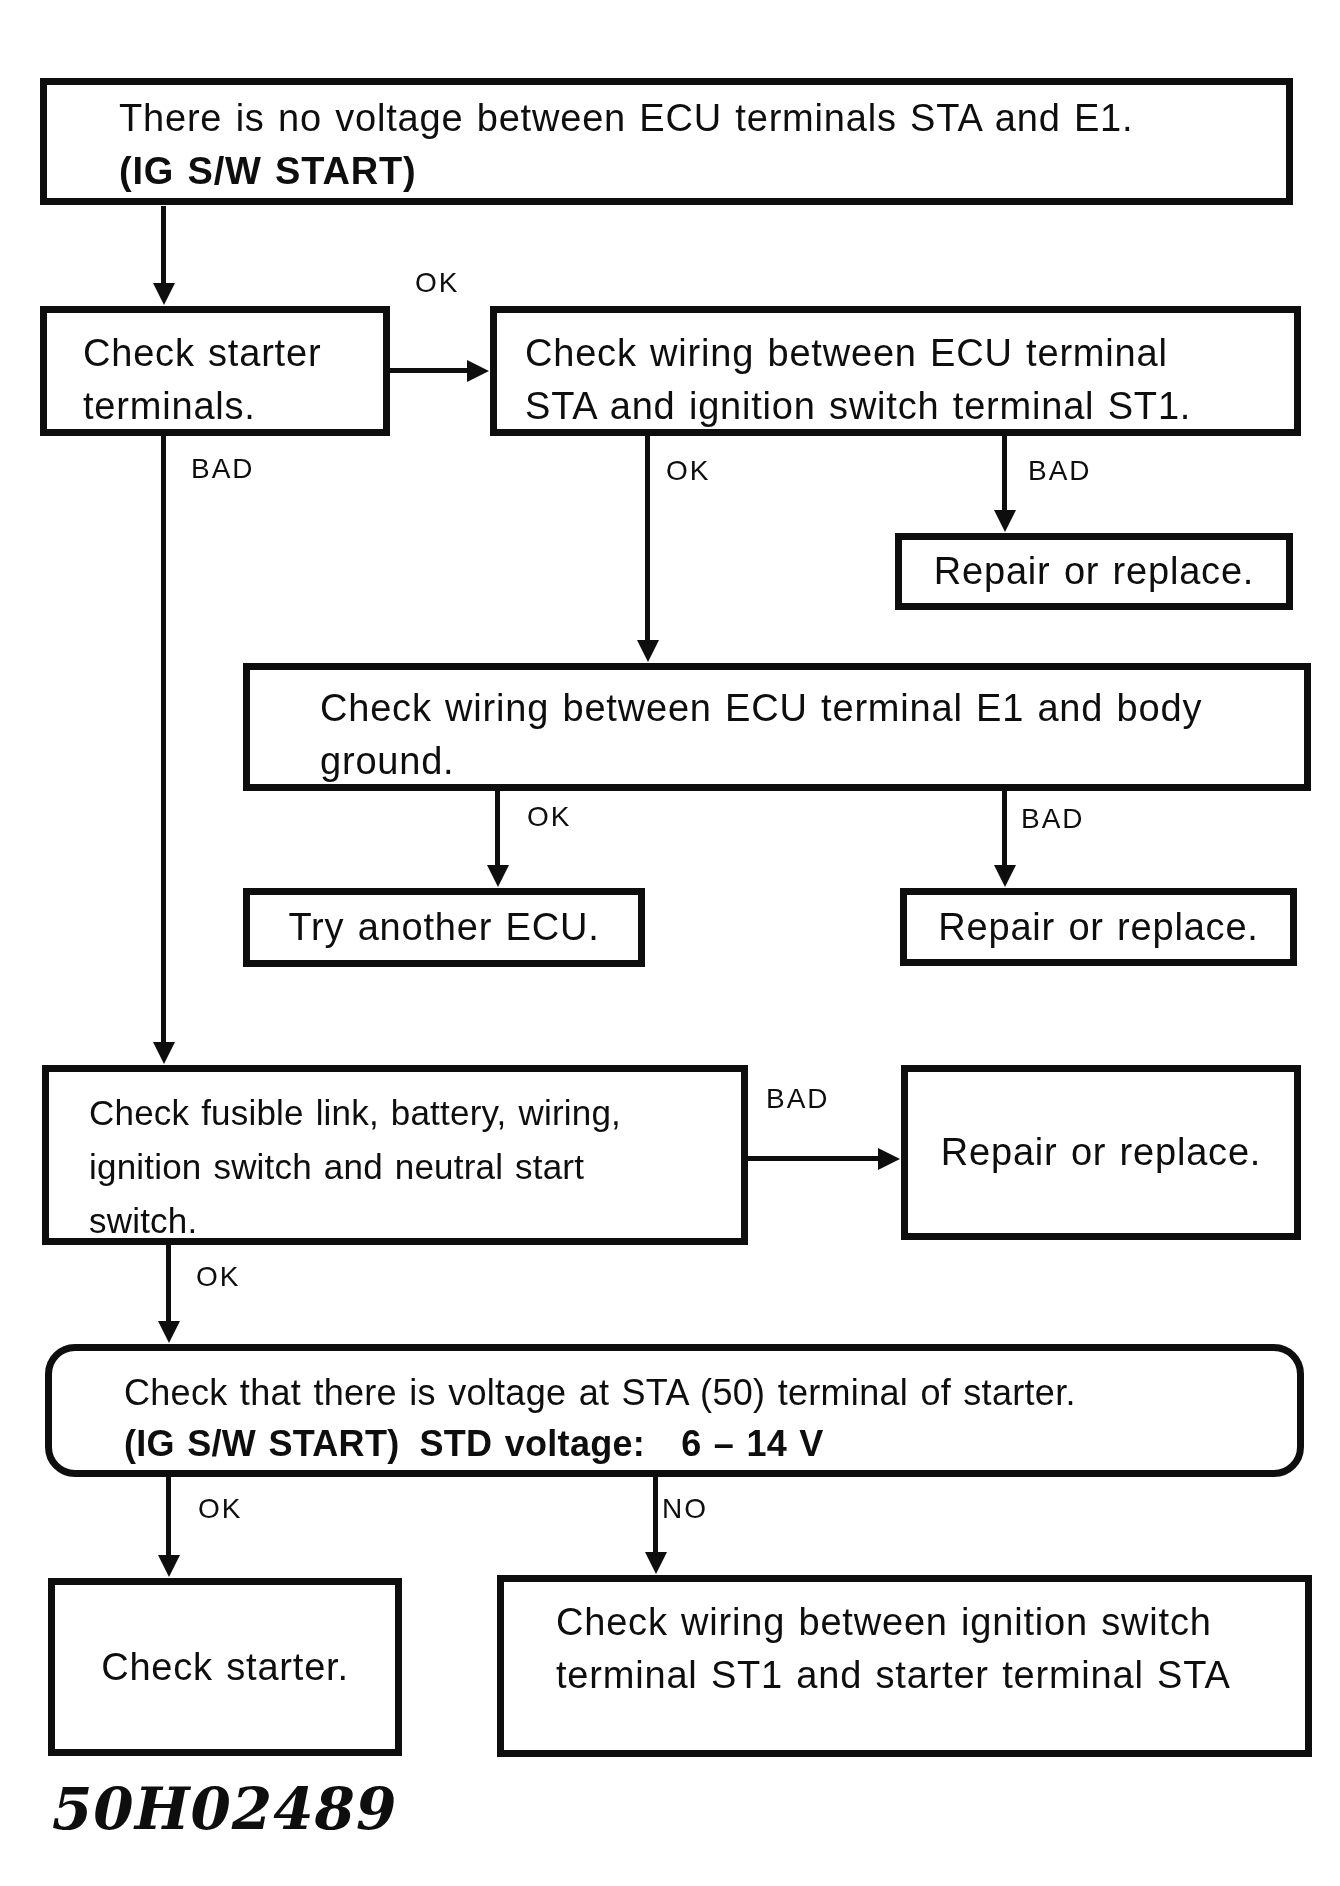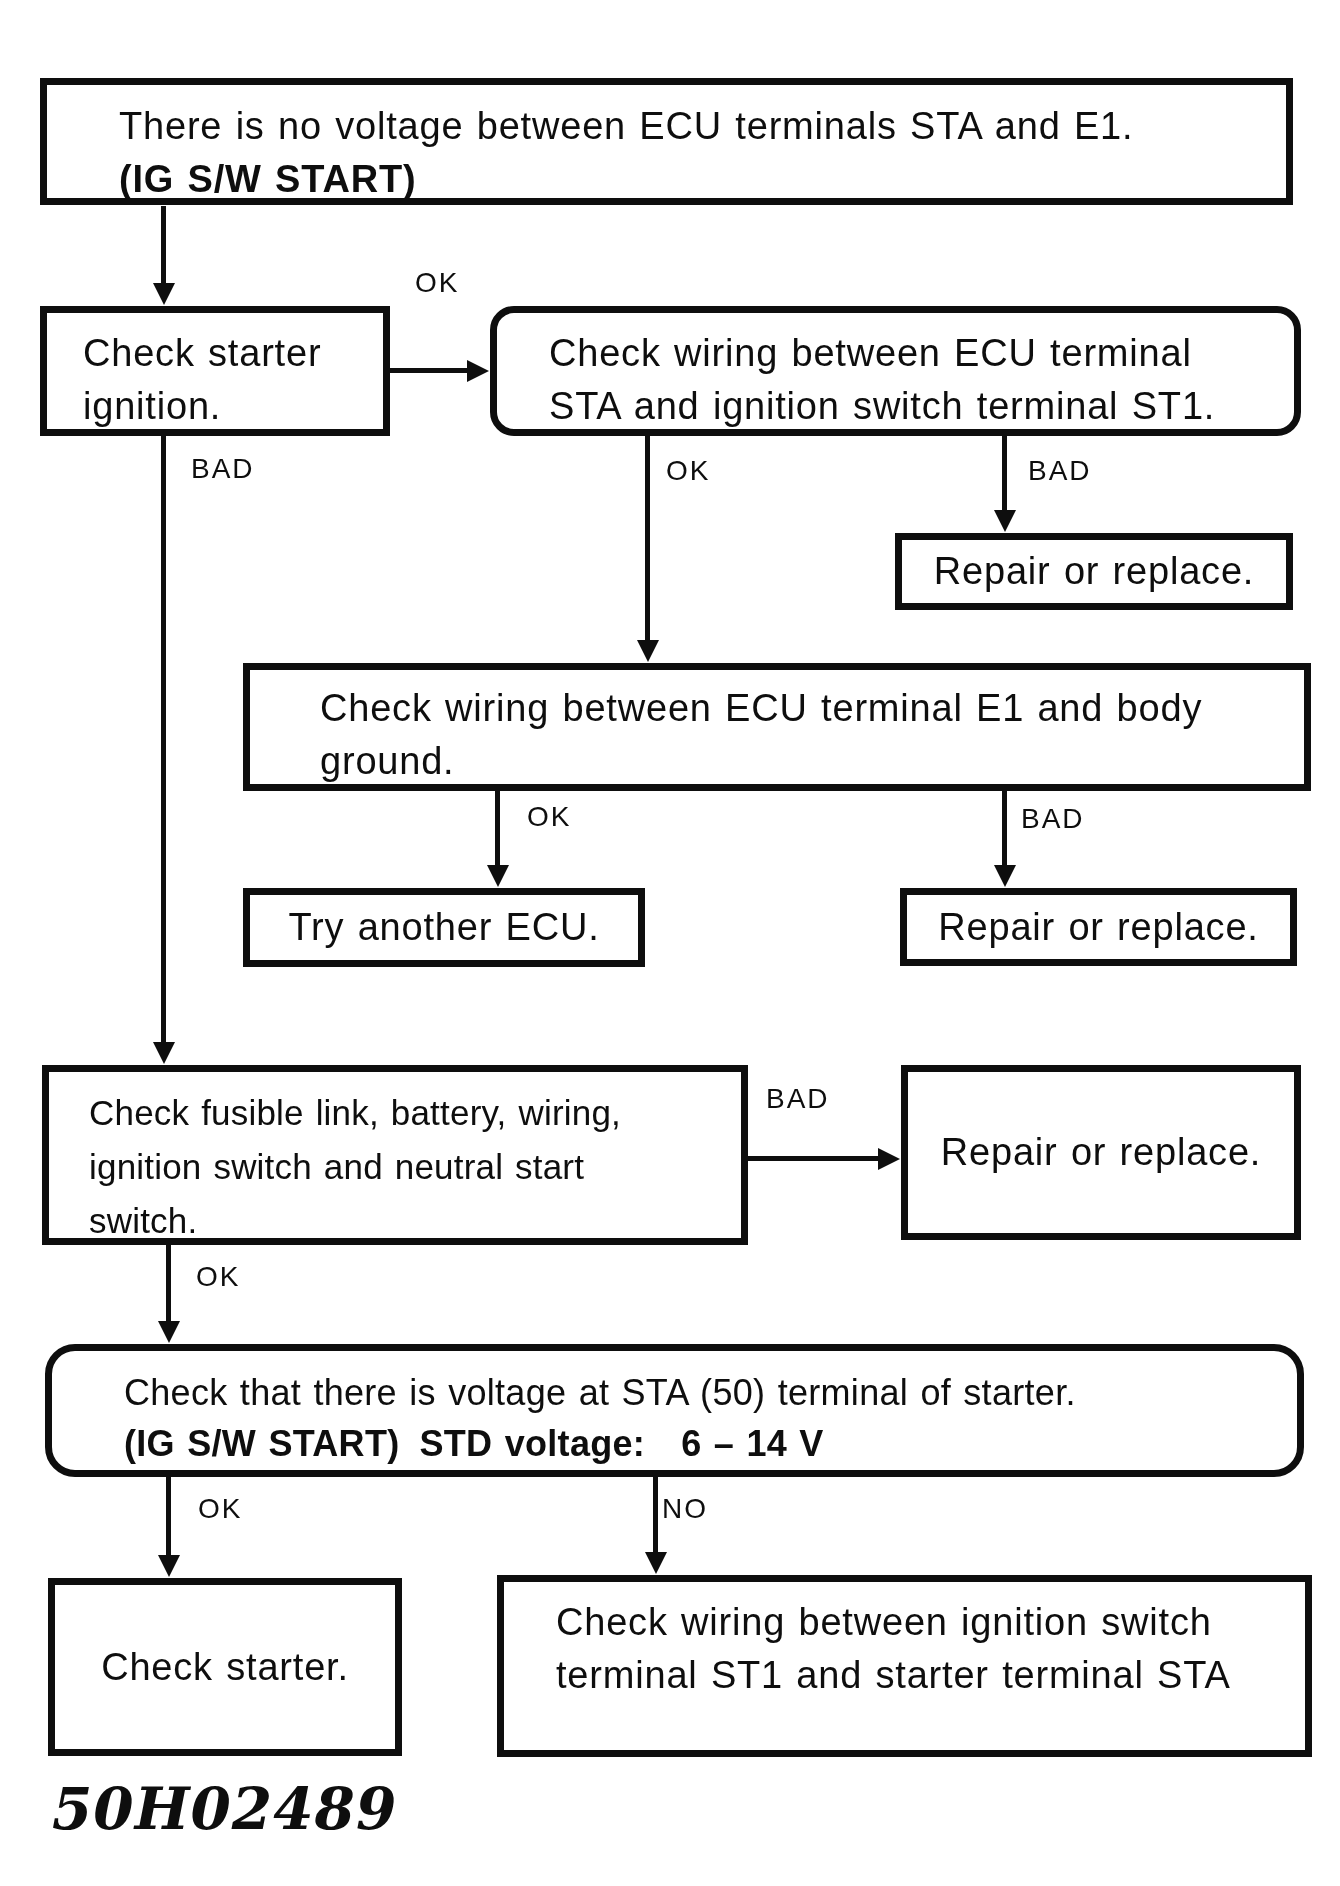--- a/index.html
+++ b/index.html
@@ -41,37 +41,37 @@
   .fig-num {
     position:absolute; font-family:"DejaVu Serif", serif;
     font-style:italic; font-weight:700; font-size:58px; letter-spacing:1px;
   }
 </style>
 </head>
 <body>
 
 <div class="page">
 
-  <div class="fbox" style="left:40px; top:78px; width:1253px; height:127px; padding:15px 0 0 72px;">
+  <div class="fbox" style="left:40px; top:78px; width:1253px; height:127px; padding:7px 0 0 72px;">
     <span class="tline">There is no voltage between ECU terminals STA and E1.</span>
     <span class="tline bold">(IG S/W START)</span>
   </div>
 
   <div class="vline arr" style="left:161px; top:206px; height:78px;"></div>
 
   <div class="fbox" style="left:40px; top:306px; width:350px; height:130px; padding:14px 15px 0 36px;">
     <span class="tline">Check starter</span>
-    <span class="tline">ignition.</span>
+    <span class="tline">terminals.</span>
   </div>
 
   <div class="elabel" style="left:415px; top:262px;">OK</div>
 
   <div class="hline arr" style="left:390px; top:368px; width:78px;"></div>
 
-  <div class="fbox" style="left:490px; top:306px; width:811px; height:130px; padding:14px 0 0 52px;border-radius:24px;">
+  <div class="fbox" style="left:490px; top:306px; width:811px; height:130px; padding:14px 0 0 28px;">
     <span class="tline">Check wiring between ECU terminal</span>
     <span class="tline">STA and ignition switch terminal ST1.</span>
   </div>
 
   <div class="elabel" style="left:191px; top:448px;">BAD</div>
   <div class="vline arr" style="left:161px; top:436px; height:607px;"></div>
 
   <div class="elabel" style="left:666px; top:450px;">OK</div>
   <div class="vline arr" style="left:645px; top:436px; height:205px;"></div>
 

